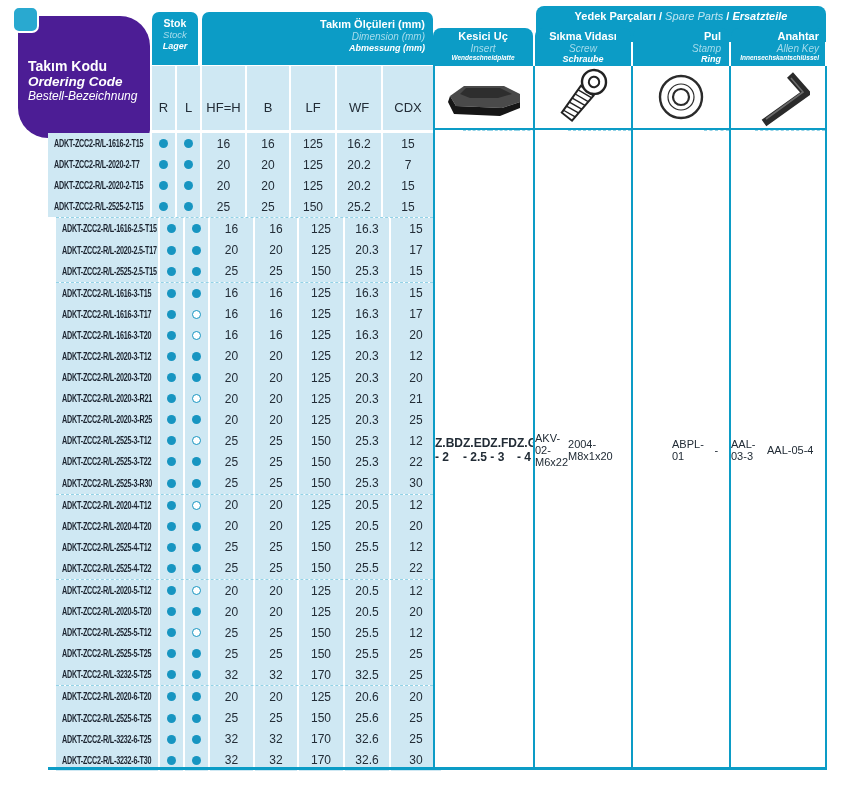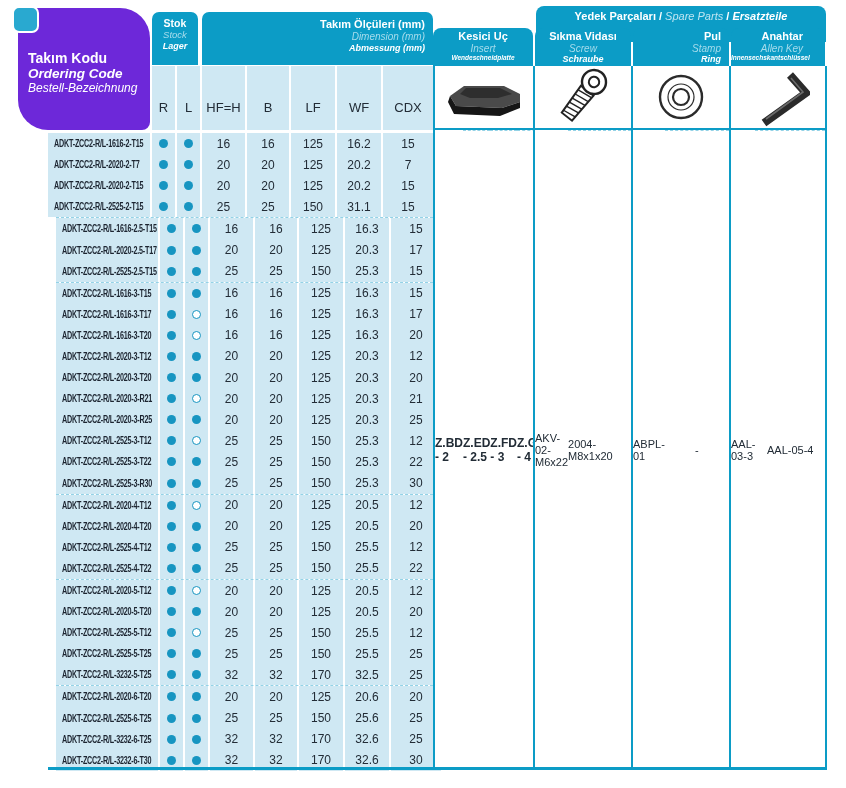--- a/index.html
+++ b/index.html
@@ -1,43 +1,43 @@
 <!DOCTYPE html>
 <html><head>
 <meta charset="utf-8">
 <style>
   * { box-sizing: border-box; margin: 0; padding: 0; }
   html,body { background:#ffffff; }
   body { font-family: "Liberation Sans", sans-serif; }
   .page { position:relative; width:846px; height:788px; background:#ffffff; overflow:hidden; }
 
   
-  .navy-box { position:absolute; left:18px; top:8px; width:132px; height:122px;
-    background:#6d28d9; border-radius:8px 30px 8px 30px; color:#fff;
+  .navy-box { position:absolute; left:18px; top:16px; width:132px; height:122px;
+    background:#4c1d95; border-radius:8px 30px 8px 30px; color:#fff;
     padding:42px 6px 0 10px; }
   .navy-box .t1 { font-size:14px; font-weight:bold; }
   .navy-box .t2 { font-size:13.5px; font-weight:bold; font-style:italic; }
   .navy-box .t3 { font-size:12px; font-style:italic; }
   .chip { position:absolute; left:12px; top:6px; width:27px; height:27px;
     background:#29a9d0; border:2px solid #fff; border-radius:7px; }
 
   
   .teal { background:#0c9cc6; color:#fff; }
   .hdr-stok { position:absolute; left:152px; top:12px; width:46px; height:53px;
     border-radius:7px 7px 0 0; text-align:center; padding-top:5px; line-height:1.18; }
   .hdr-dim { position:absolute; left:202px; top:12px; width:231px; height:53px;
     border-radius:7px 7px 0 0; text-align:right; padding:6px 8px 0 0; line-height:1.2; }
   .band { position:absolute; left:536px; top:6px; width:290px; height:36px;
     border-radius:8px 8px 0 0; text-align:center; font-size:11px; line-height:20px; }
   .hdr-cell { position:absolute; top:28px; height:38px; border-radius:8px 8px 0 0;
     padding-top:2px; line-height:1.15; }
   .hdr-insert { left:433px; width:100px; text-align:center; }
   .hdr-screw  { left:535px; width:96px;  text-align:center; }
   .hdr-ring   { left:633px; width:96px;  text-align:right; padding-right:8px; }
-  .hdr-key    { left:731px; width:94px;  text-align:right; padding-right:22px; }
+  .hdr-key    { left:731px; width:94px;  text-align:right; padding-right:6px; }
   .h-tr { font-size:11px; font-weight:bold; display:block; }
   .h-en { font-size:10px; font-style:italic; color:#a6dcec; display:block; }
   .h-de { font-size:9px; font-weight:bold; font-style:italic; display:block; }
   .h-de.tiny { font-size:6.5px; }
   .hdr-stok .h-tr { font-size:10.5px; } .hdr-stok .h-en { font-size:9.5px; } .hdr-stok .h-de { font-size:9px; }
   .band .b-bold { font-weight:bold; }
   .band .b-it { font-style:italic; color:#bfe6f2; }
   .band .b-bi { font-weight:bold; font-style:italic; }
 
   
@@ -191,21 +191,21 @@
           </div>
           <div class="c-dot">
             <span class="dot"></span>
           </div>
           <div class="c-dot">
             <span class="dot"></span>
           </div>
           <div class="c-num">25</div>
           <div class="c-num">25</div>
           <div class="c-num">150</div>
-          <div class="c-num">31.1</div>
+          <div class="c-num">25.2</div>
           <div class="c-num">15</div>
         </div>
       </div>
       <div class="lgroup">
         <div class="lrow">
           <div class="c-code">
             <span>ADKT-ZCC2-R/L-1616-2.5-T15</span>
           </div>
           <div class="c-dot">
             <span class="dot"></span>
@@ -670,21 +670,21 @@
     </div>
     <div class="rcol c-ring">
       <div class="img-cell">
         <svg width="52" height="52" viewBox="0 0 52 52">
           <circle cx="26" cy="26" r="21" fill="#ffffff" stroke="#2b2b2b" stroke-width="2.4"></circle>
           <circle cx="26" cy="26" r="13" fill="none" stroke="#2b2b2b" stroke-width="1.2"></circle>
           <circle cx="26" cy="26" r="8" fill="#ffffff" stroke="#2b2b2b" stroke-width="2.2"></circle>
         </svg>
       </div>
       <div class="rcontent" id="ring-cells">
-          <div class="rcell" style="flex: 4 1 0%;">ABPL-01</div>
+          <div class="rcell" style="flex: 4 1 0%; padding-left: 39px;">ABPL-01</div>
           <div class="rcell" style="flex: 26 1 0%;">-</div>
         </div>
     </div>
     <div class="rcol c-key">
       <div class="img-cell">
         <svg width="64" height="60" viewBox="0 0 64 60">
           <polyline points="44,8 60,26 18,56" fill="none" stroke="#2b2b2b" stroke-width="8" stroke-linejoin="miter"></polyline>
           <polyline points="45,11 57,25 20,52" fill="none" stroke="#6a6a6a" stroke-width="1.6"></polyline>
         </svg>
       </div>

